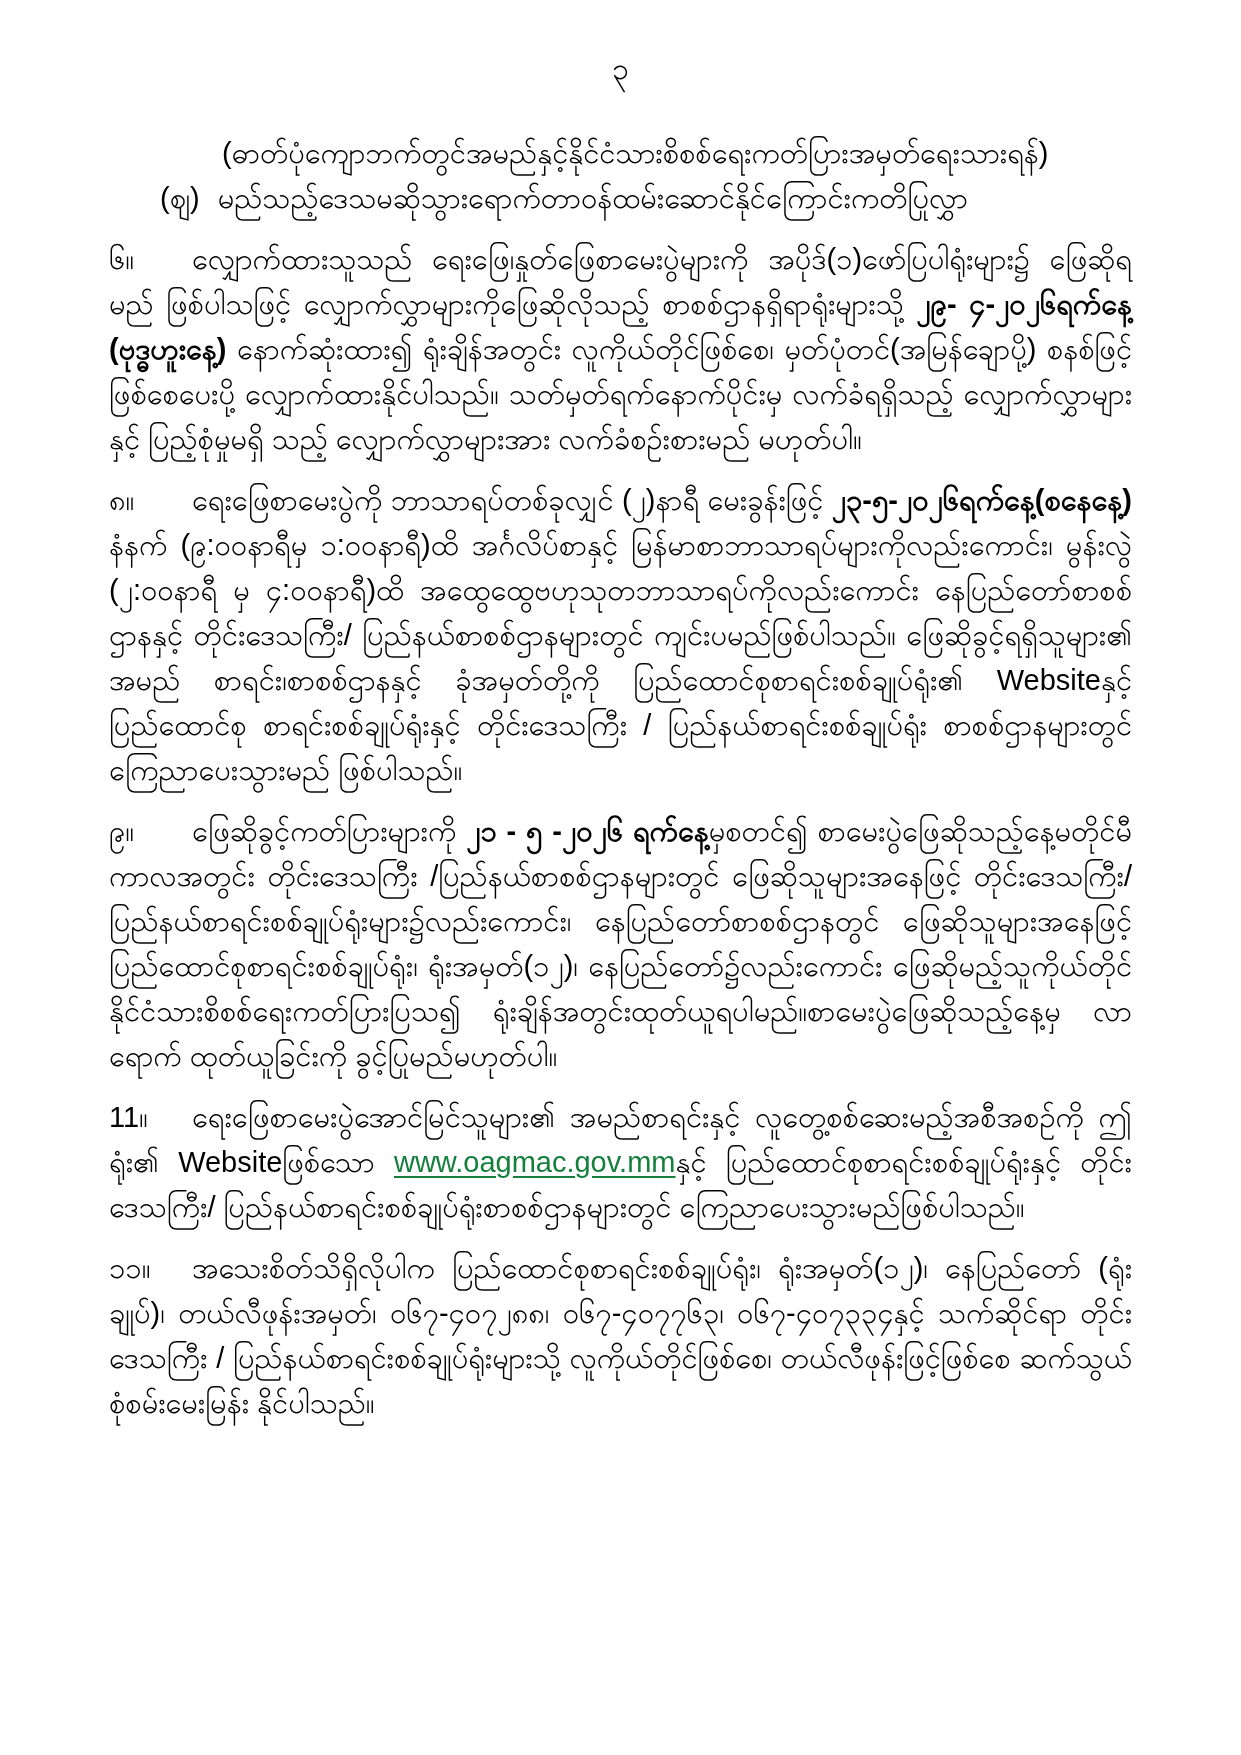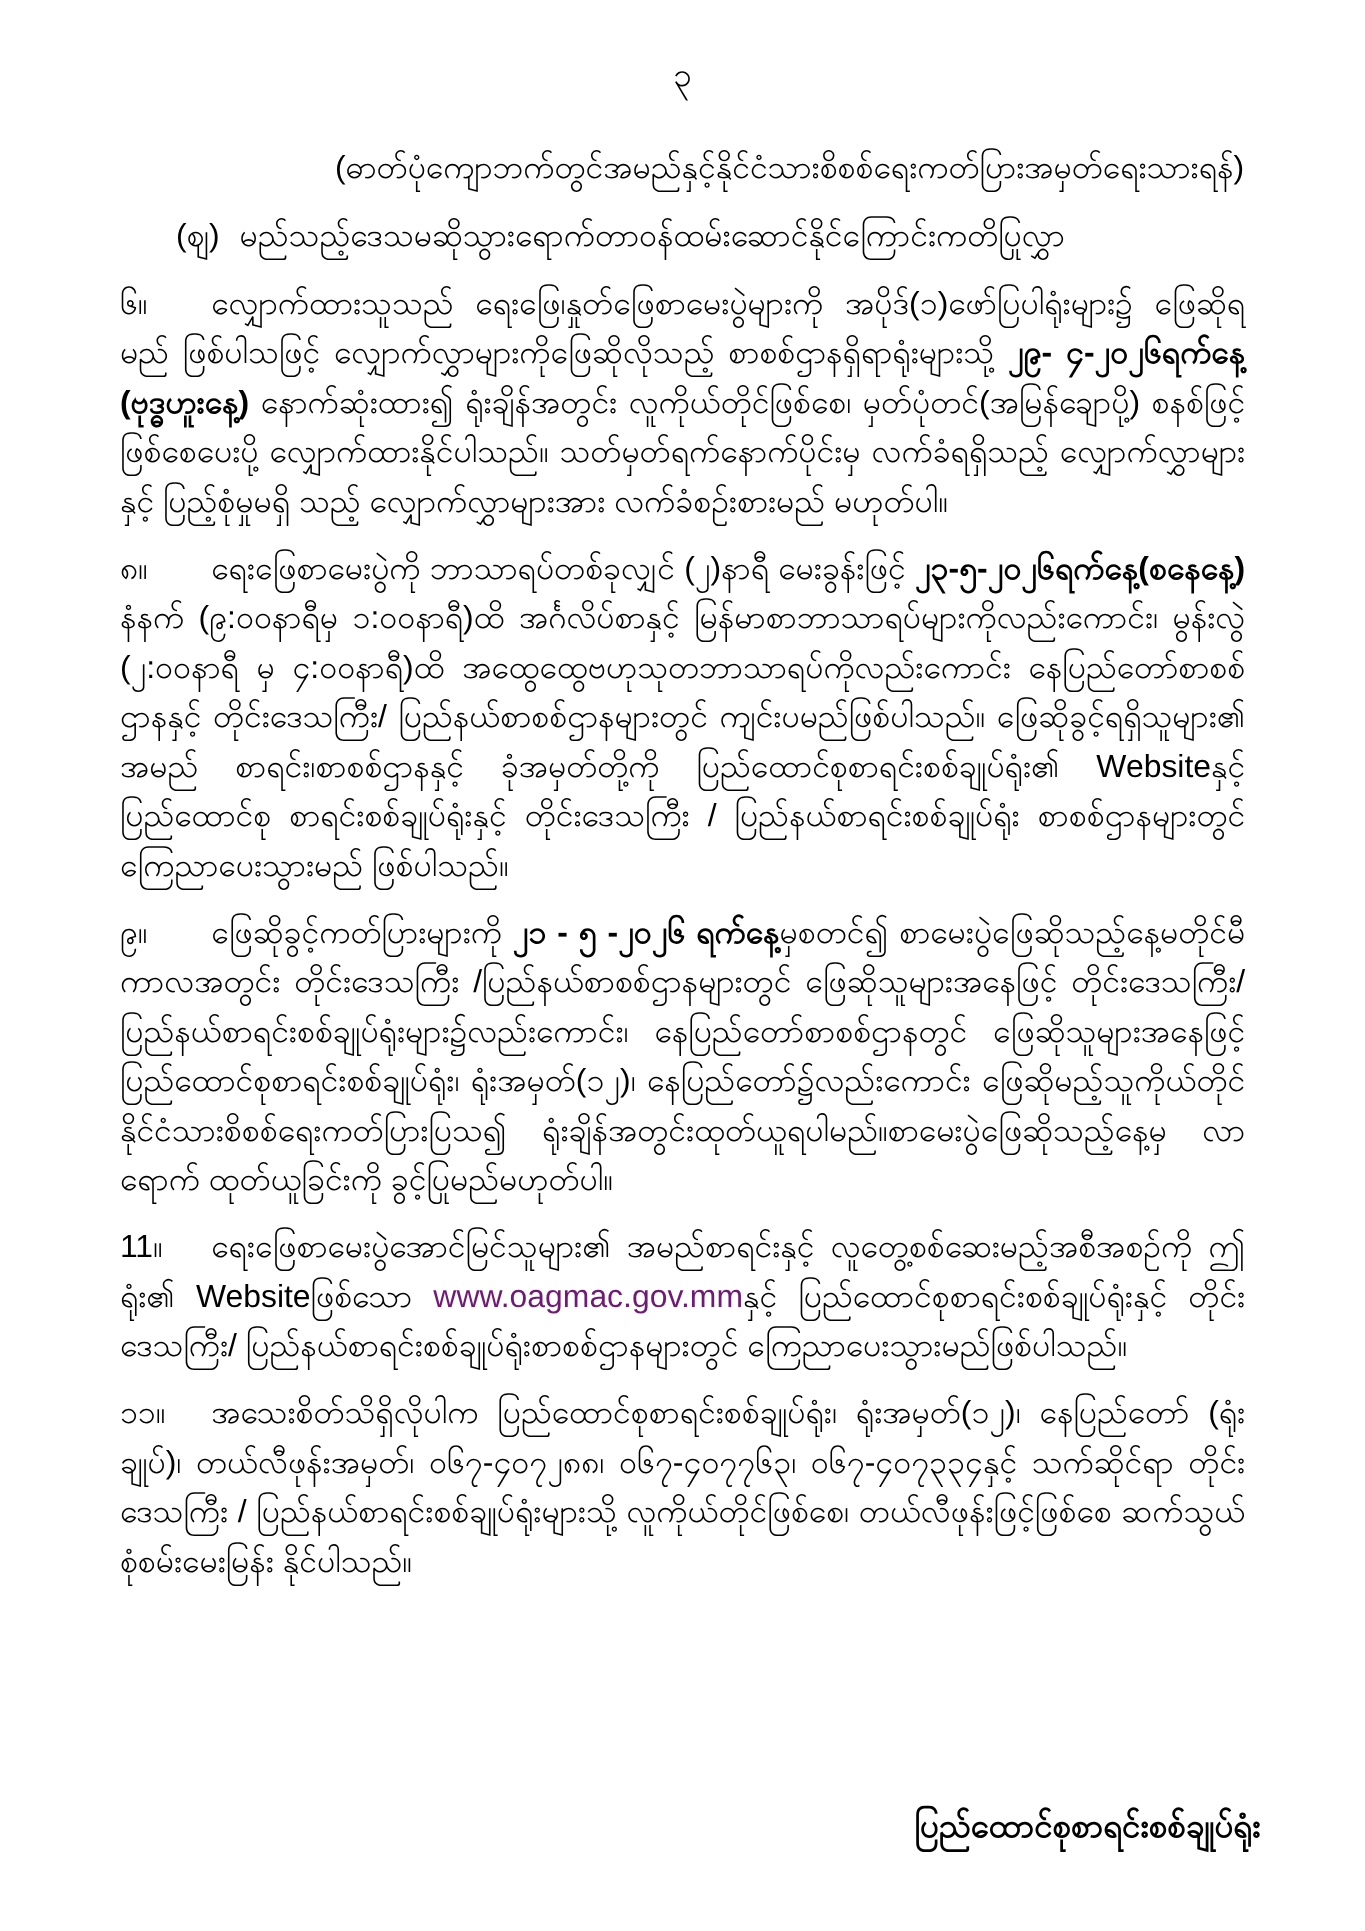--- a/index.html
+++ b/index.html
@@ -16,39 +16,39 @@
     font-size: 29px;
     line-height: 45px;
   }
   .page-number {
     text-align: center;
     margin-bottom: 40px;
     font-size: 30px;
   }
   .header-line1 {
     padding-left: 129px;
-    margin: 17px;
-    text-align: right;
+    margin: 0;
   }
   .header-line2 {
     padding-left: 67px;
     margin: 0;
   }
   .header-gap { display: inline-block; width: 18px; }
   p.para {
     margin: 16px;
     text-align: justify;
   }
   .para-num {
     display: inline-block;
     width: 83px;
   }
   .bold { font-weight: 700; }
   .link {
-    color: #701a75;
+    color: #15803d;
+    text-decoration: underline;
     text-underline-offset: 4px;
     cursor: pointer;
   }
   .footer {
     position: absolute;
     right: 95px;
     bottom: 72px;
     font-weight: 700;
     font-size: 30px;
     margin: 0;
@@ -69,15 +69,14 @@
 
 
   <p class="para"><span class="para-num">၈။</span><span>ရေးဖြေစာမေးပွဲကို ဘာသာရပ်တစ်ခုလျှင် (၂)နာရီ မေးခွန်းဖြင့် </span><span class="bold">၂၃-၅-၂၀၂၆ရက်နေ့(စနေနေ့)</span><span> နံနက် (၉:၀၀နာရီမှ ၁:၀၀နာရီ)ထိ အင်္ဂလိပ်စာနှင့် မြန်မာစာဘာသာရပ်များကိုလည်းကောင်း၊ မွန်းလွဲ (၂:၀၀နာရီ မှ ၄:၀၀နာရီ)ထိ အထွေထွေဗဟုသုတဘာသာရပ်ကိုလည်းကောင်း နေပြည်တော်စာစစ်ဌာနနှင့် တိုင်းဒေသကြီး/ ပြည်နယ်စာစစ်ဌာနများတွင် ကျင်းပမည်ဖြစ်ပါသည်။ ဖြေဆိုခွင့်ရရှိသူများ၏ အမည် စာရင်း၊စာစစ်ဌာနနှင့် ခုံအမှတ်တို့ကို ပြည်ထောင်စုစာရင်းစစ်ချုပ်ရုံး၏ Websiteနှင့် ပြည်ထောင်စု စာရင်းစစ်ချုပ်ရုံးနှင့် တိုင်းဒေသကြီး / ပြည်နယ်စာရင်းစစ်ချုပ်ရုံး စာစစ်ဌာနများတွင် ကြေညာပေးသွားမည် ဖြစ်ပါသည်။</span></p>
 
   <p class="para"><span class="para-num">၉။</span><span>ဖြေဆိုခွင့်ကတ်ပြားများကို </span><span class="bold">၂၁ - ၅ -၂၀၂၆ ရက်နေ့</span><span>မှစတင်၍ စာမေးပွဲဖြေဆိုသည့်နေ့မတိုင်မီ ကာလအတွင်း တိုင်းဒေသကြီး /ပြည်နယ်စာစစ်ဌာနများတွင် ဖြေဆိုသူများအနေဖြင့် တိုင်းဒေသကြီး/ ပြည်နယ်စာရင်းစစ်ချုပ်ရုံးများ၌လည်းကောင်း၊ နေပြည်တော်စာစစ်ဌာနတွင် ဖြေဆိုသူများအနေဖြင့် ပြည်ထောင်စုစာရင်းစစ်ချုပ်ရုံး၊ ရုံးအမှတ်(၁၂)၊ နေပြည်တော်၌လည်းကောင်း ဖြေဆိုမည့်သူကိုယ်တိုင် နိုင်ငံသားစိစစ်ရေးကတ်ပြားပြသ၍ ရုံးချိန်အတွင်းထုတ်ယူရပါမည်။စာမေးပွဲဖြေဆိုသည့်နေ့မှ လာရောက် ထုတ်ယူခြင်းကို ခွင့်ပြုမည်မဟုတ်ပါ။</span></p>
 
   <p class="para"><span class="para-num">11။</span><span>ရေးဖြေစာမေးပွဲအောင်မြင်သူများ၏ အမည်စာရင်းနှင့် လူတွေ့စစ်ဆေးမည့်အစီအစဉ်ကို ဤရုံး၏ Websiteဖြစ်သော </span><a class="link">www.oagmac.gov.mm</a><span>နှင့် ပြည်ထောင်စုစာရင်းစစ်ချုပ်ရုံးနှင့် တိုင်းဒေသကြီး/ ပြည်နယ်စာရင်းစစ်ချုပ်ရုံးစာစစ်ဌာနများတွင် ကြေညာပေးသွားမည်ဖြစ်ပါသည်။</span></p>
 
   <p class="para"><span class="para-num">၁၁။</span><span>အသေးစိတ်သိရှိလိုပါက ပြည်ထောင်စုစာရင်းစစ်ချုပ်ရုံး၊ ရုံးအမှတ်(၁၂)၊ နေပြည်တော် (ရုံးချုပ်)၊ တယ်လီဖုန်းအမှတ်၊ ၀၆၇-၄၀၇၂၈၈၊ ၀၆၇-၄၀၇၇၆၃၊ ၀၆၇-၄၀၇၃၃၄နှင့် သက်ဆိုင်ရာ တိုင်းဒေသကြီး / ပြည်နယ်စာရင်းစစ်ချုပ်ရုံးများသို့ လူကိုယ်တိုင်ဖြစ်စေ၊ တယ်လီဖုန်းဖြင့်ဖြစ်စေ ဆက်သွယ်စုံစမ်းမေးမြန်း နိုင်ပါသည်။</span></p>
 
-  <p class="footer">ပြည်ထောင်စုစာရင်းစစ်ချုပ်ရုံး</p>
 
 </div>
 
 </body></html>

